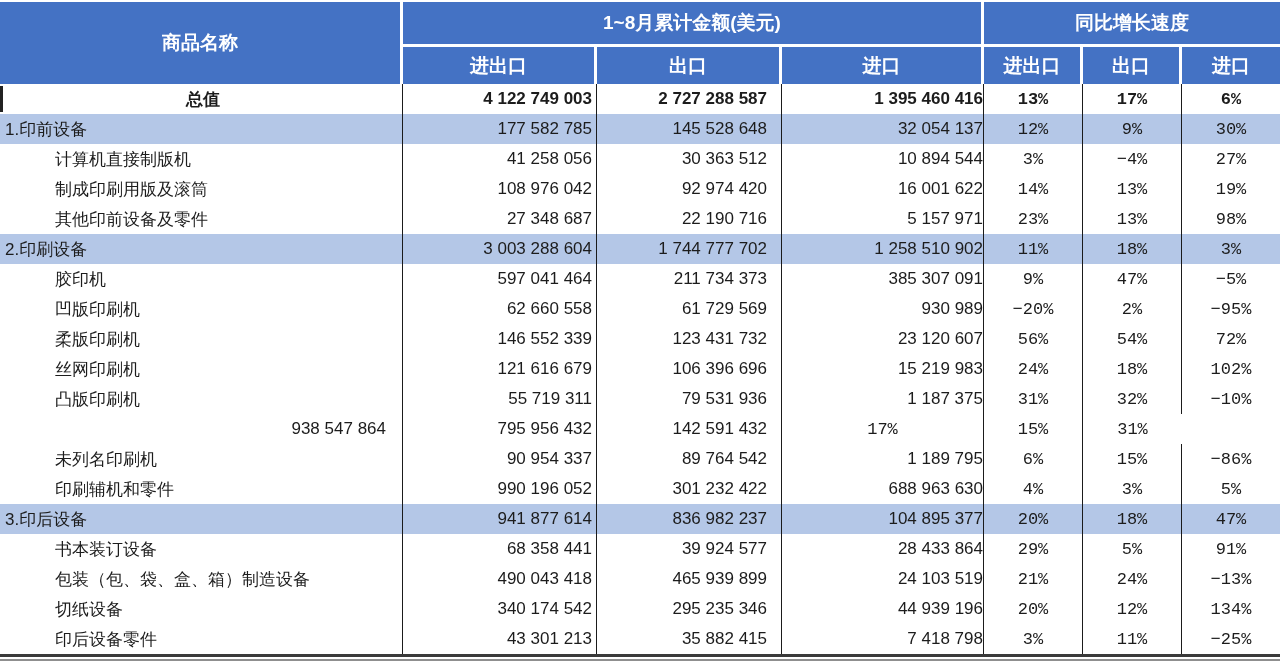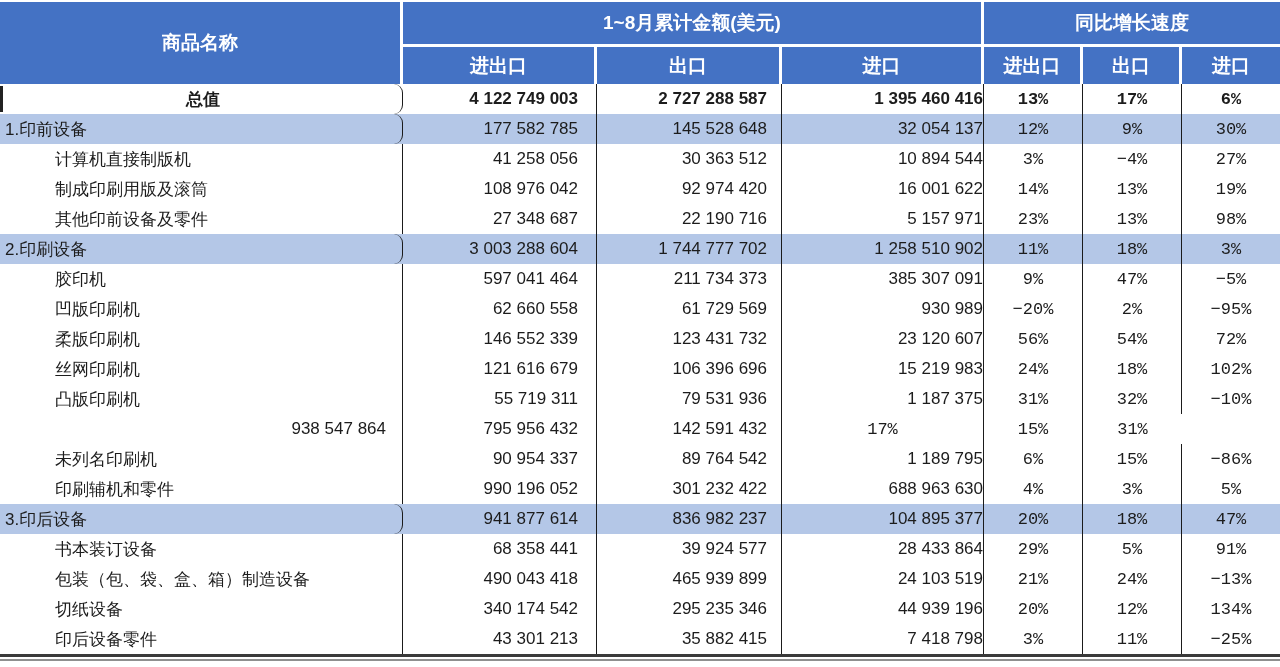--- a/index.html
+++ b/index.html
@@ -34,29 +34,29 @@
 
   
   .tbody{width:1280px;}
   .row{display:grid;position:relative;height:30px;
     grid-template-columns:403px 194px 185px 202px 99px 99px 98px;}
   .cell{display:flex;align-items:center;font-size:17px;color:var(--body-text);
     border-right:1px solid var(--grid-line);white-space:nowrap;overflow:hidden;}
   .cell.lastcol{border-right:none;}
   .cell.label{padding-left:55px;justify-content:flex-start;}
   .cell.num{justify-content:flex-end;padding-right:16px;}
-  .row .cell:nth-child(2){padding-right:18px;}
+  .row .cell:nth-child(2){padding-right:4px;}
   .row .cell:nth-child(3){padding-right:14px;}
   .row .cell:nth-child(4){padding-right:0;}
   .cell.pct{justify-content:center;font-family:Liberation Mono, monospace;}
   .row.total{font-weight:bold;}
   .row.total::before{content:'';position:absolute;left:0;top:2px;width:3px;height:26px;background:#222;}
-  .row.total .cell.label{padding-left:4px;justify-content:center;border-radius:9px;}
+  .row.total .cell.label{padding-left:4px;justify-content:center;}
   .row.section{background:var(--band-blue);}
-  .row.section .cell.label{padding-left:5px;border-radius:9px;}
+  .row.section .cell.label{padding-left:5px;}
 
   
   .bottom-border{width:1280px;height:7px;
     border-top:3px solid #3a3a3a;border-bottom:2px solid #8f8f8f;}
 </style>
 </head>
 <body>
 
 <div class="tbl">
 

